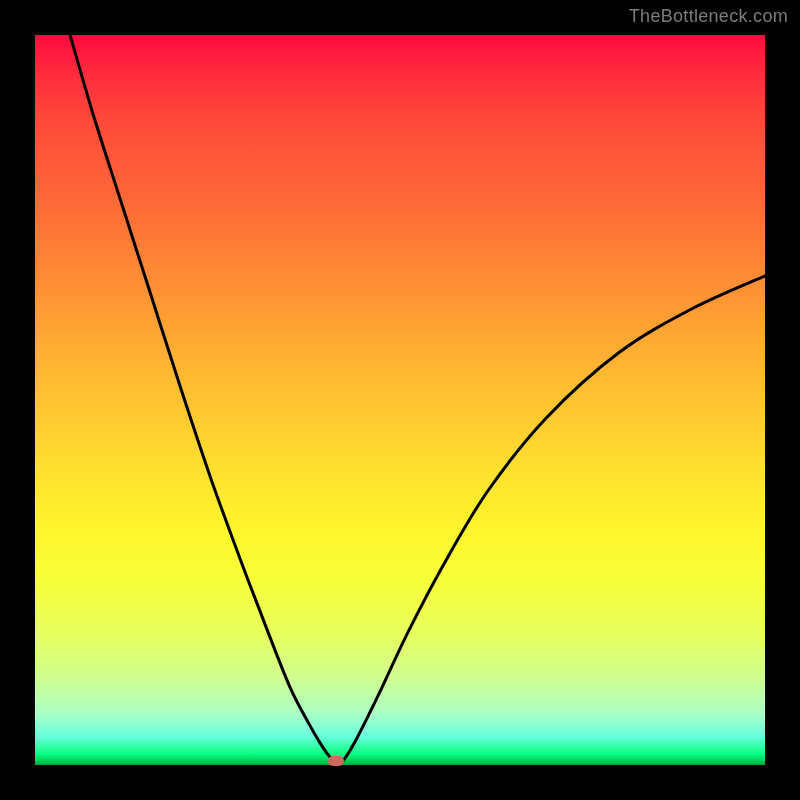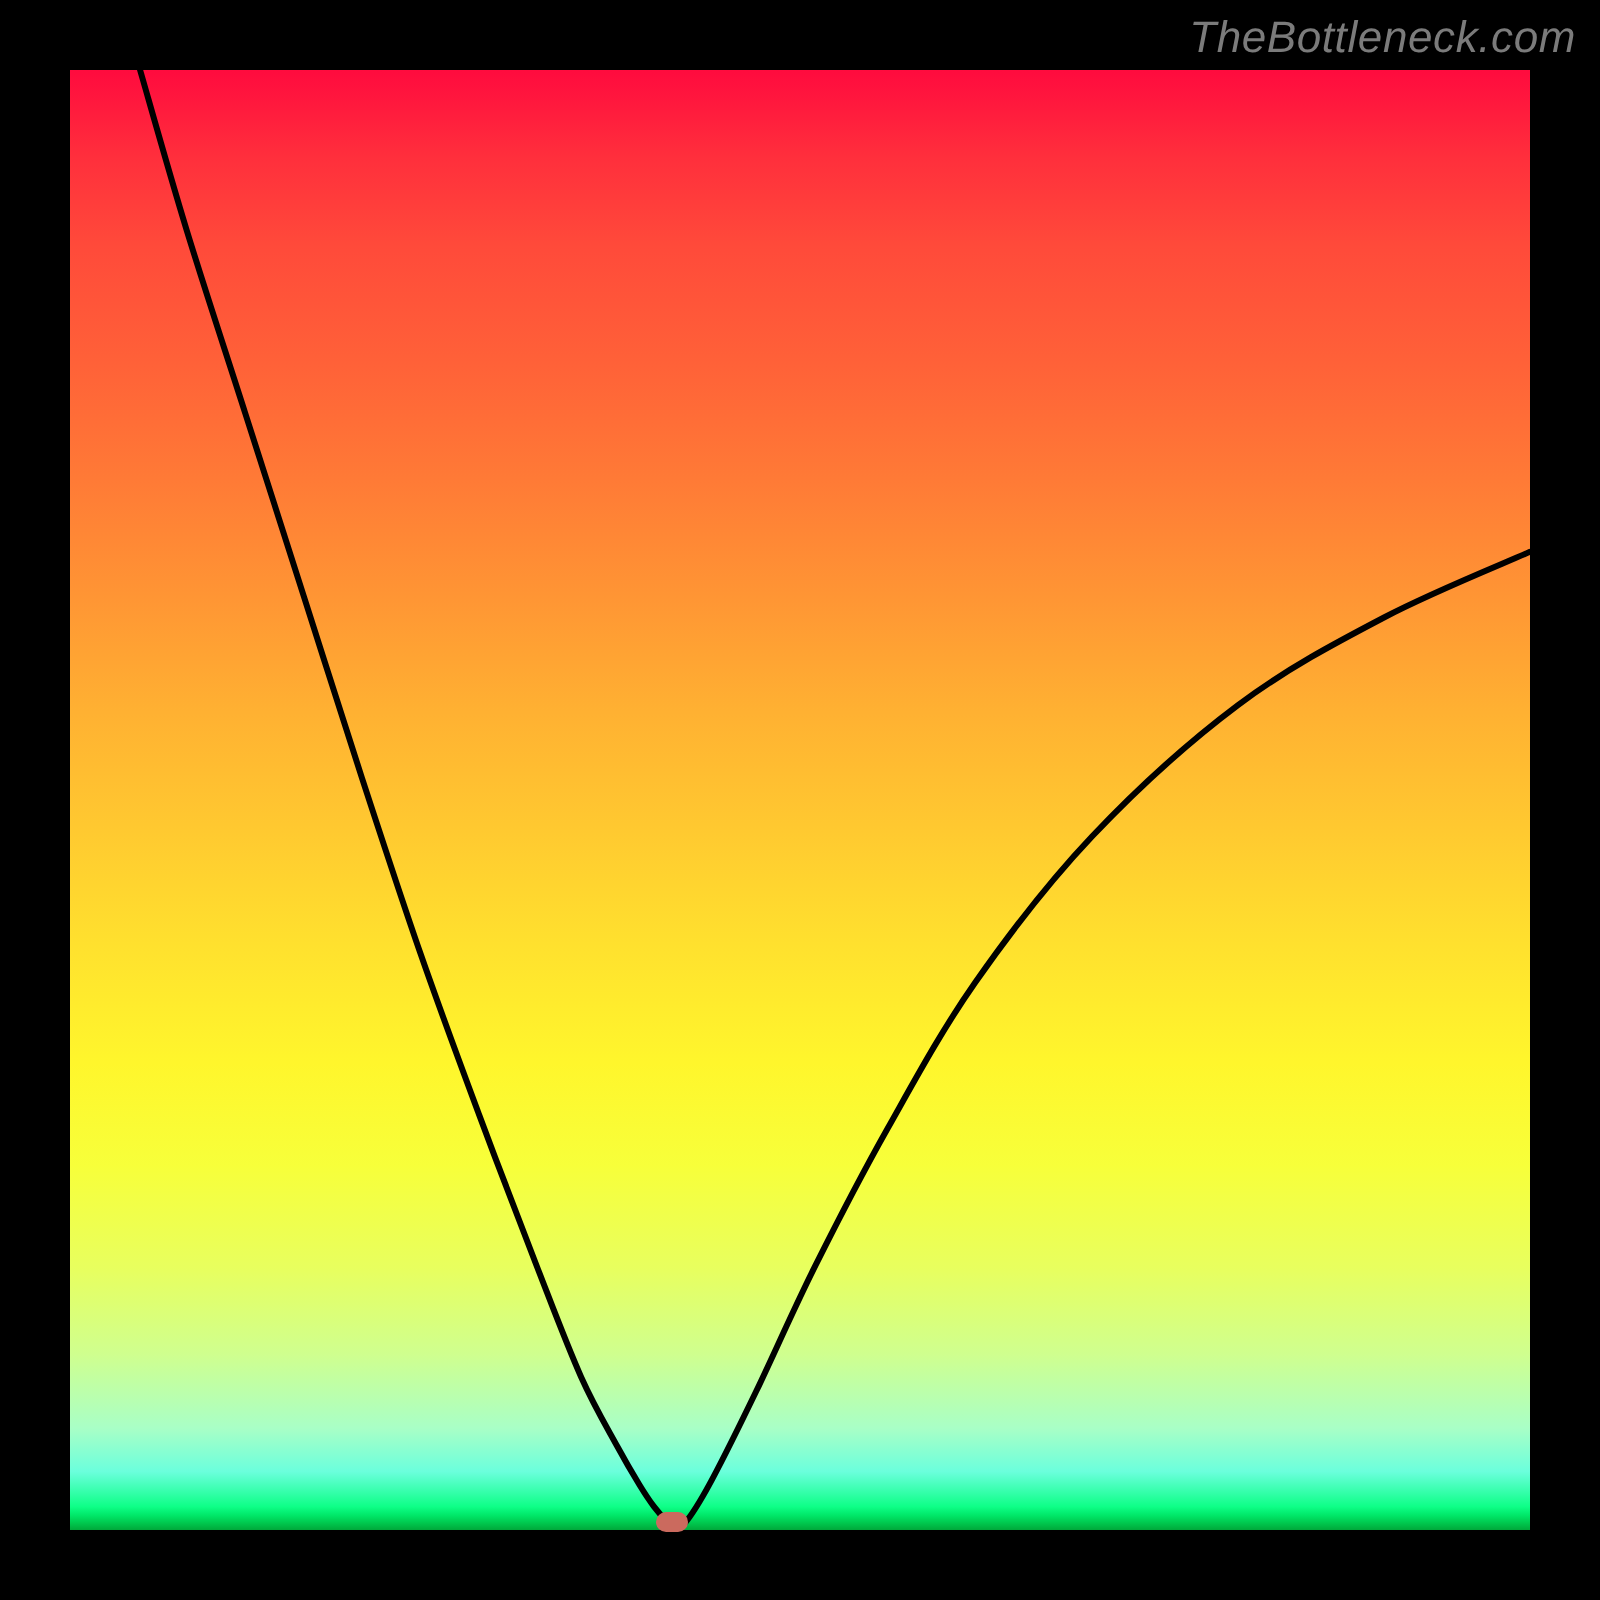--- a/index.html
+++ b/index.html
@@ -60,23 +60,22 @@
     height: 10px;
     border-radius: 5px / 5px;
     background: #cb6a5e;
     transform: translate(-50%, -50%);
   }
   .watermark {
     position: absolute;
     top: 6px;
     right: 12px;
     color: #7b7b7b;
-    font-size: 22px;
+    font-size: 18px;
     letter-spacing: 0.3px;
-    font-style: italic;
   }
 </style>
 </head>
 <body>
 
 <div class="frame">
 
   <div class="plot-area">
     <svg class="curve" viewBox="0 0 730 730" preserveAspectRatio="none">
       <path id="curve-path" d="M 35.04 0.00 C 38.93 13.38, 49.64 51.71, 58.40 80.30 C 67.16 108.89, 77.87 141.13, 87.60 171.55 C 97.33 201.97, 107.07 232.38, 116.80 262.80 C 126.53 293.22, 136.27 324.24, 146.00 354.05 C 155.73 383.86, 165.47 413.67, 175.20 441.65 C 184.93 469.63, 194.67 495.79, 204.40 521.95 C 214.13 548.11, 225.08 576.70, 233.60 598.60 C 242.12 620.50, 248.81 638.38, 255.50 653.35 C 262.19 668.32, 268.88 679.39, 273.75 688.39 C 278.62 697.39, 281.66 702.38, 284.70 707.37 C 287.74 712.36, 289.81 715.40, 292.00 718.32 C 294.19 721.24, 296.01 723.19, 297.84 724.89 C 299.66 726.59, 301.13 728.54, 302.95 728.54 C 304.77 728.54, 305.75 728.90, 308.79 724.89 C 311.83 720.88, 315.48 715.16, 321.20 704.45 C 326.92 693.74, 334.58 678.29, 343.10 660.65 C 351.62 643.01, 361.35 620.50, 372.30 598.60 C 383.25 576.70, 395.42 552.98, 408.80 529.25 C 422.18 505.52, 435.57 480.58, 452.60 456.25 C 469.63 431.92, 489.10 406.37, 511.00 383.25 C 532.90 360.13, 559.67 335.80, 584.00 317.55 C 608.33 299.30, 632.67 286.52, 657.00 273.75 C 681.33 260.98, 717.83 246.37, 730.00 240.90" fill="none" stroke="#000" stroke-width="3" stroke-linecap="round" stroke-linejoin="round"></path>

